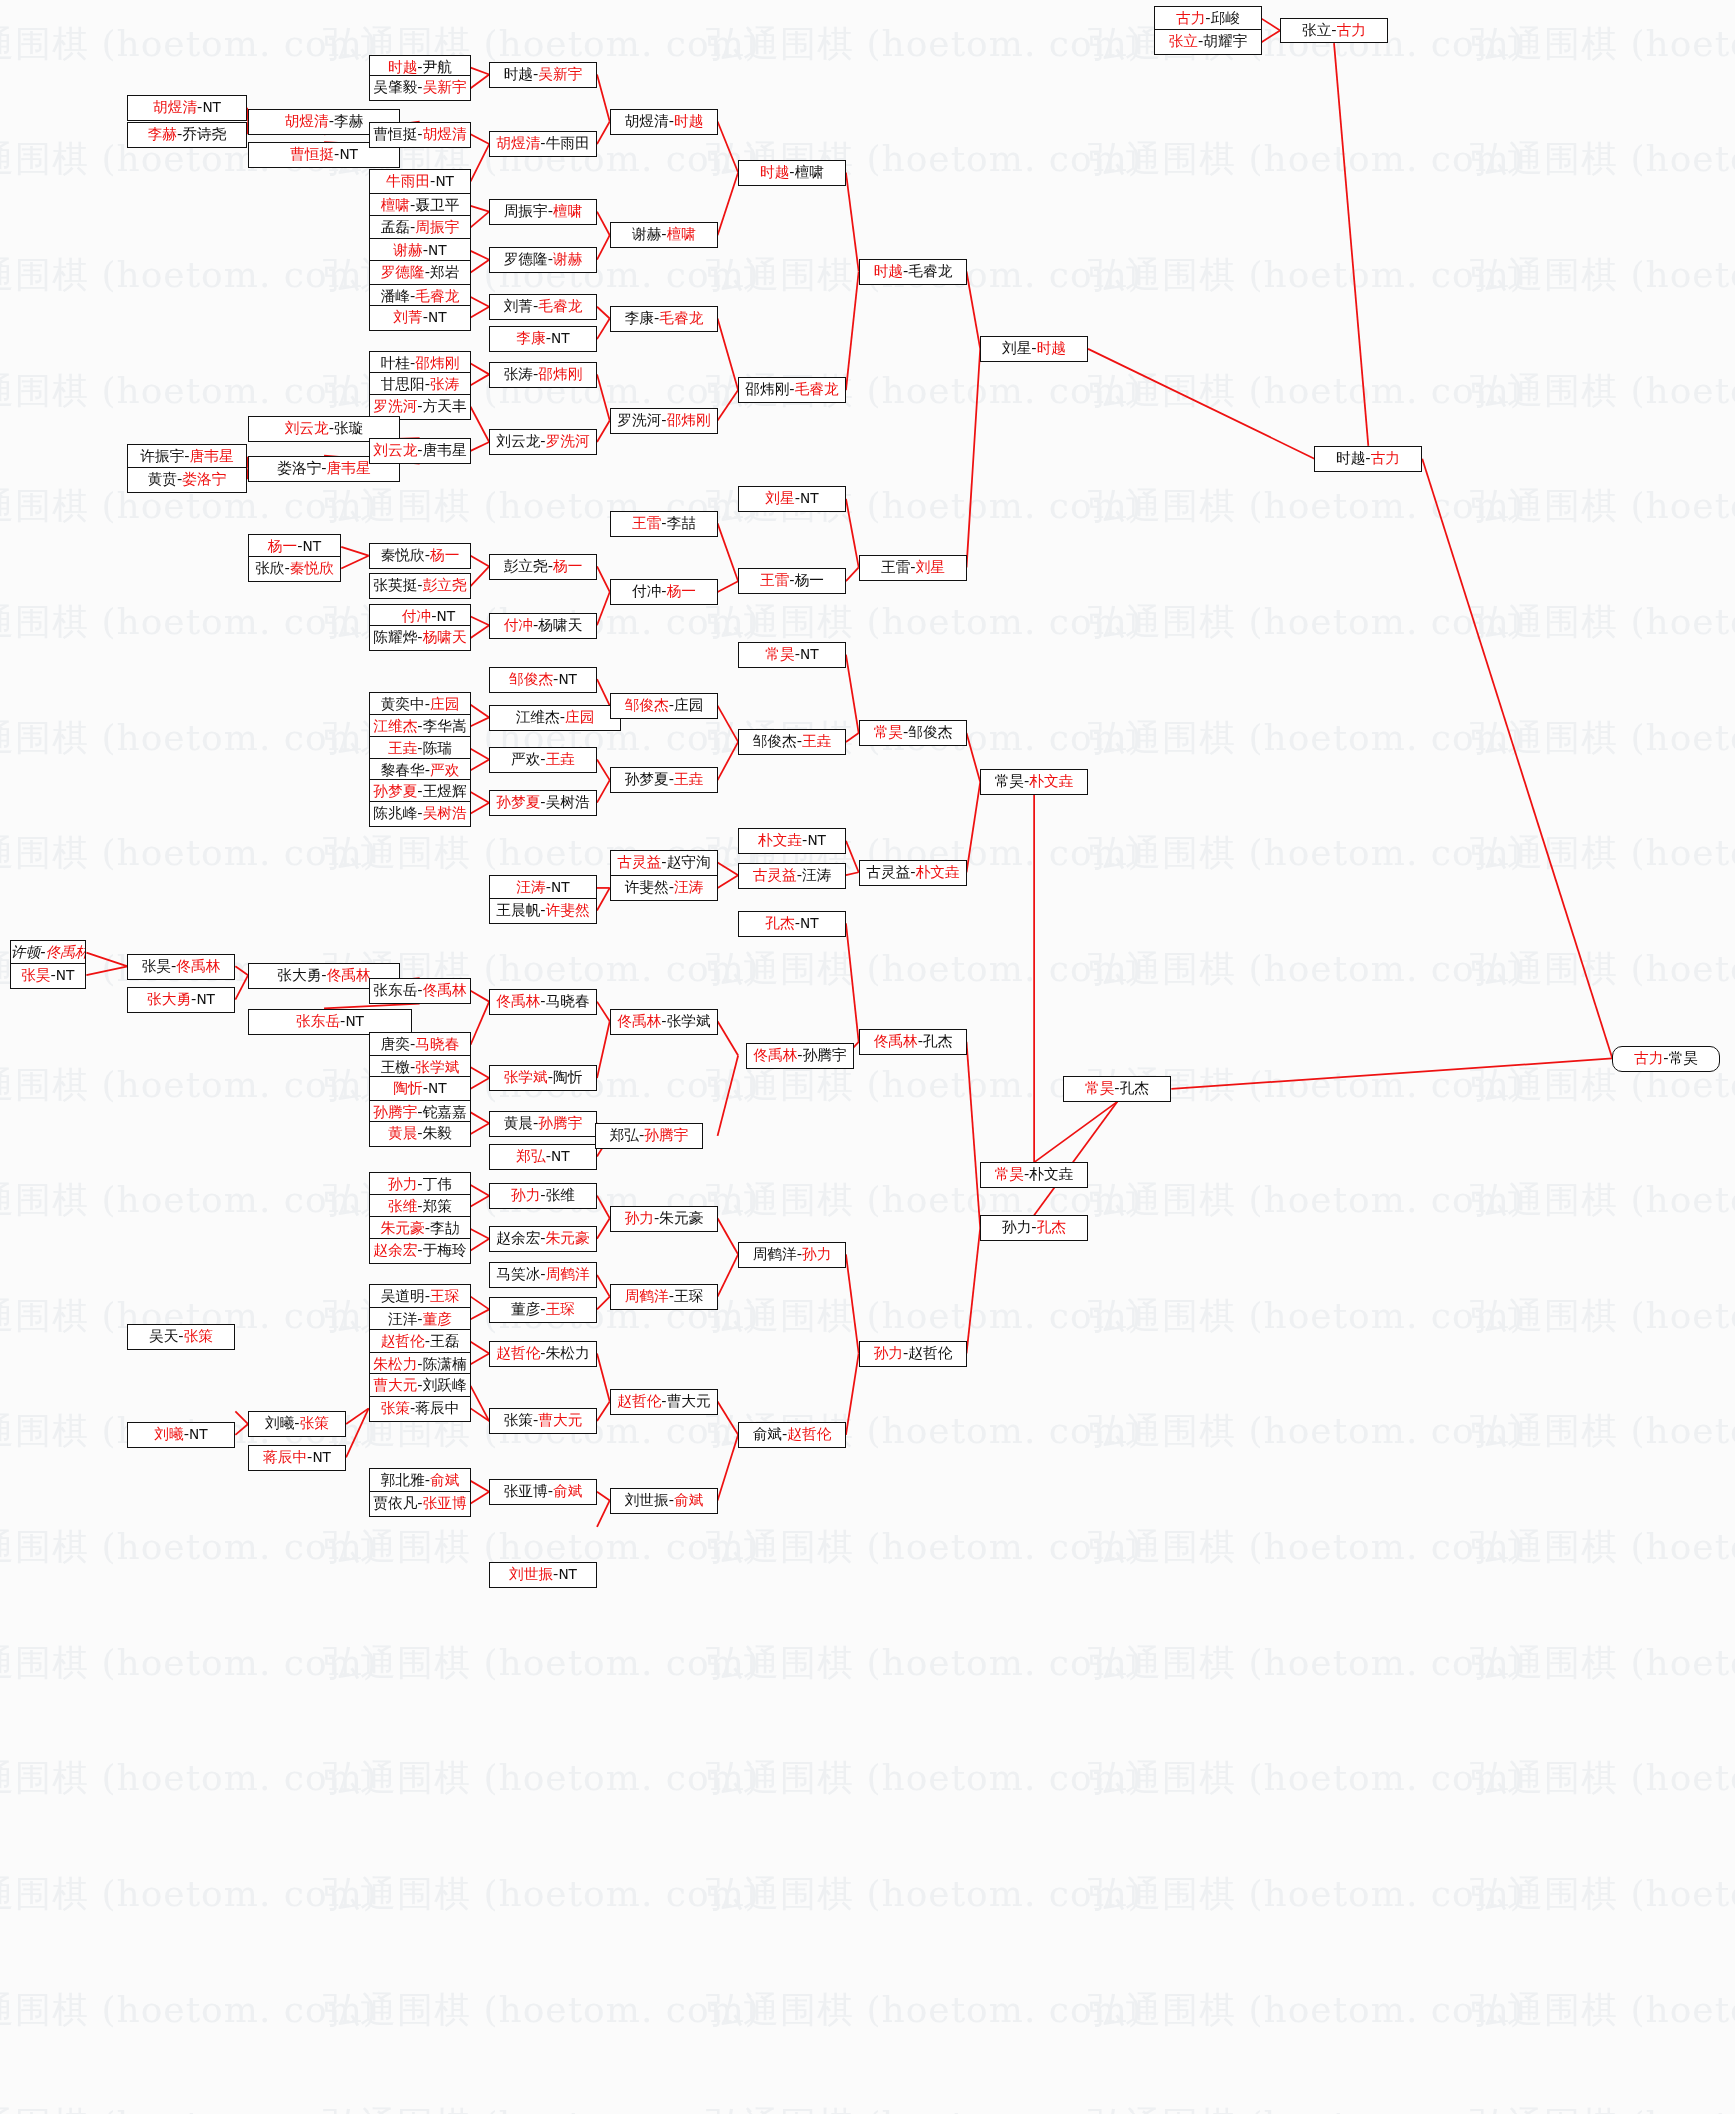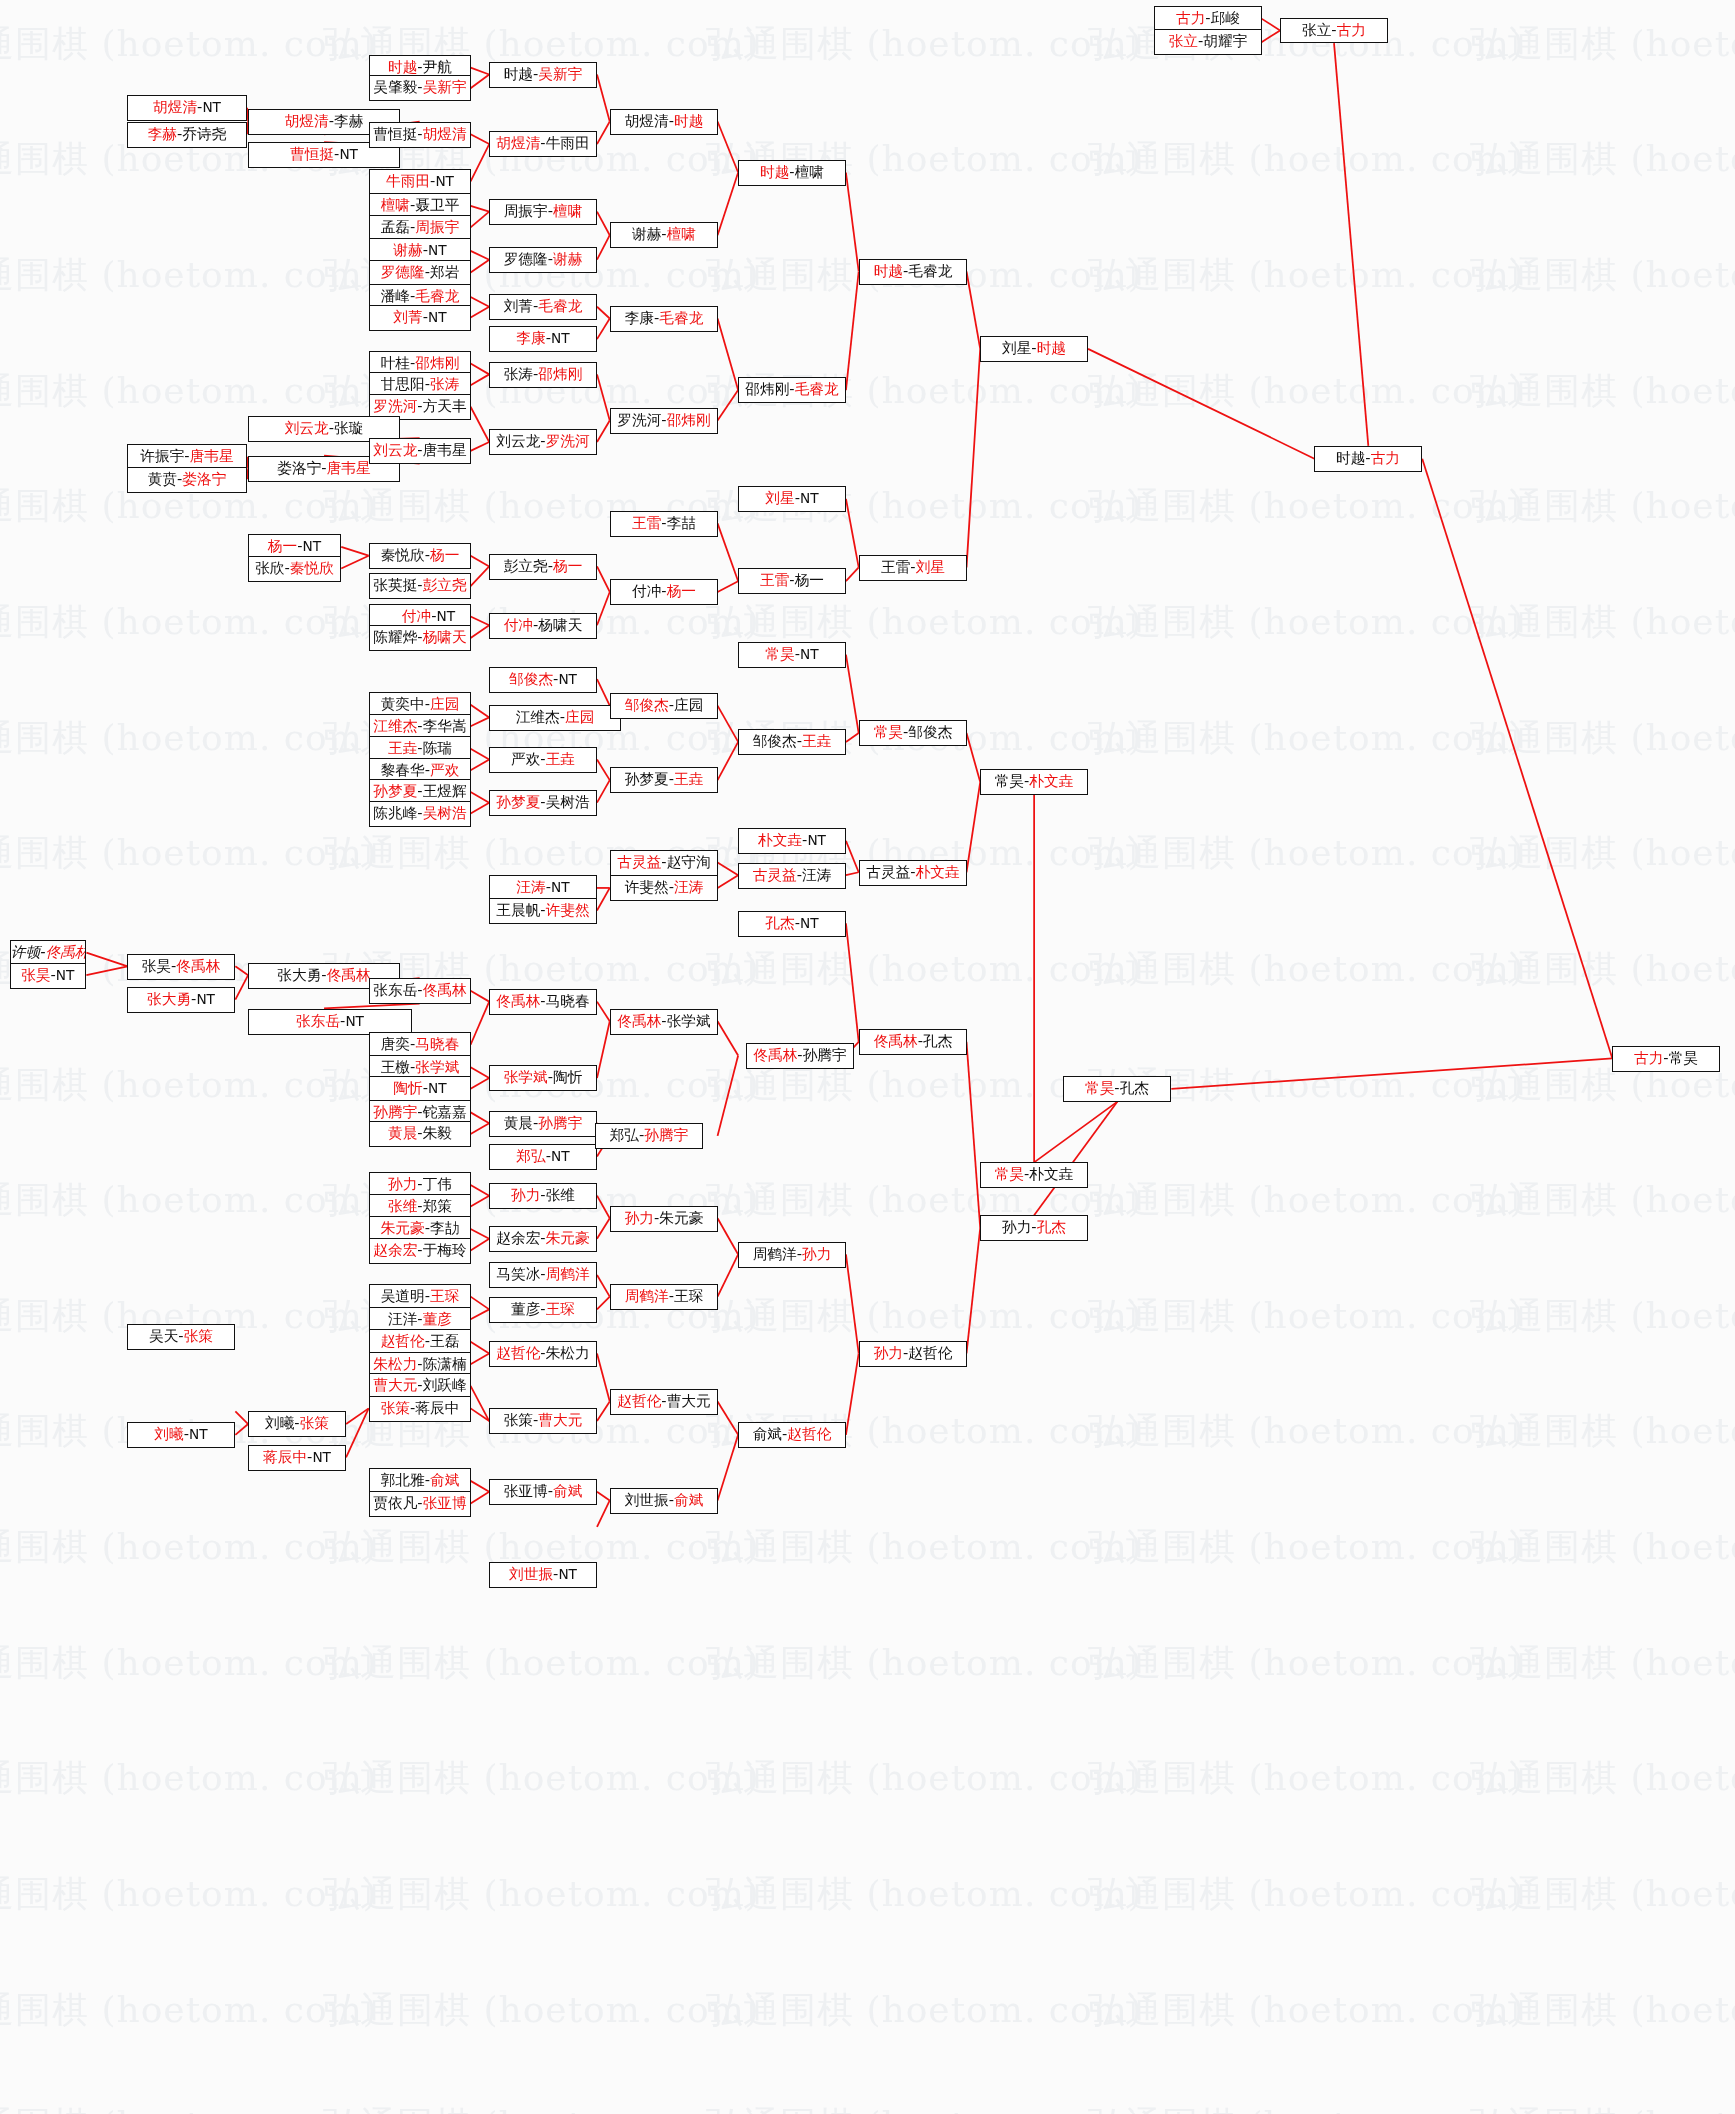--- a/index.html
+++ b/index.html
@@ -383,16 +383,16 @@
       <div class="node" style="left: 610px; top: 1488px; width: 108px; height: 25.5px; line-height: 21.6px;"><span class="l">刘世振</span><span class="sep">-</span><span class="w">俞斌</span></div>
       <div class="node" style="left: 738px; top: 1422px; width: 108px; height: 25.5px; line-height: 21.6px;"><span class="l">俞斌</span><span class="sep">-</span><span class="w">赵哲伦</span></div>
       <div class="node" style="left: 859px; top: 1341px; width: 108px; height: 25.5px; line-height: 21.6px;"><span class="w">孙力</span><span class="sep">-</span><span class="l">赵哲伦</span></div>
       <div class="node" style="left: 980px; top: 1215px; width: 108px; height: 25.5px; line-height: 21.6px;"><span class="l">孙力</span><span class="sep">-</span><span class="w">孔杰</span></div>
       <div class="node" style="left: 1063px; top: 1076px; width: 108px; height: 25.5px; line-height: 21.6px;"><span class="w">常昊</span><span class="sep">-</span><span class="l">孔杰</span></div>
       <div class="node" style="left: 980px; top: 1162px; width: 108px; height: 25.5px; line-height: 21.6px;"><span class="w">常昊</span><span class="sep">-</span><span class="l">朴文垚</span></div>
       <div class="node" style="left: 1154px; top: 5.9px; width: 108px; height: 25.5px; line-height: 21.6px;"><span class="w">古力</span><span class="sep">-</span><span class="l">邱峻</span></div>
       <div class="node" style="left: 1154px; top: 29px; width: 108px; height: 25.5px; line-height: 21.6px;"><span class="w">张立</span><span class="sep">-</span><span class="l">胡耀宇</span></div>
       <div class="node" style="left: 1280px; top: 17.6px; width: 108px; height: 25.5px; line-height: 21.6px;"><span class="l">张立</span><span class="sep">-</span><span class="w">古力</span></div>
       <div class="node" style="left: 1314px; top: 446px; width: 108px; height: 25.5px; line-height: 21.6px;"><span class="l">时越</span><span class="sep">-</span><span class="w">古力</span></div>
-      <div class="node" style="left: 1612px; top: 1046px; width: 108px; height: 25.5px; line-height: 21.6px;"><span class="w">古力</span><span class="sep">-</span><span class="l">常昊</span></div>
+      <div class="node" style="left: 1612px; top: 1046px; width: 108px; height: 25.5px; line-height: 21.6px; border-radius: 10px;"><span class="w">古力</span><span class="sep">-</span><span class="l">常昊</span></div>
     </div>
 </div>
 
 
 </body></html>

